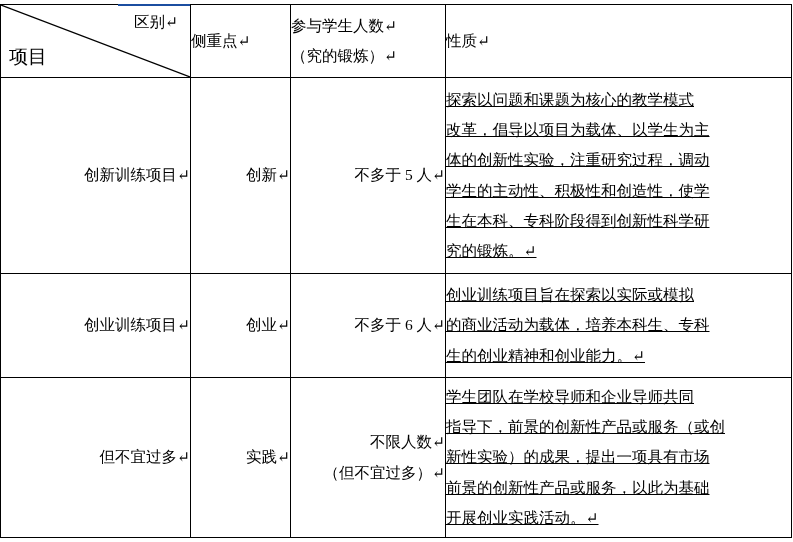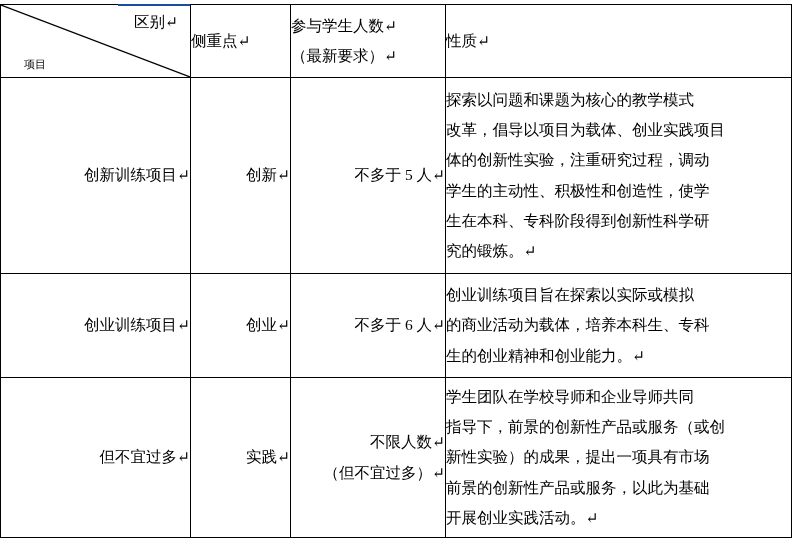--- a/index.html
+++ b/index.html
@@ -60,23 +60,23 @@
     height: 100%;
   }
   .diag-cell .lbl-col {
     position: absolute;
     right: 12px;
     top: 2px;
     font-size: 15.5px;
   }
   .diag-cell .lbl-row {
     position: absolute;
-    left: 23px;
+    left: 8px;
     bottom: 2px;
-    font-size: 11px;
+    font-size: 19px;
   }
   .hdr-center {
     text-align: left;
     font-size: 15.5px;
     height: 72px;
   }
   .hdr-center .l1 { display: block; }
   .hdr-center .l2 { display: block; }
 
   .cell-center {
@@ -84,20 +84,21 @@
     padding: 6px 4px;
   }
   .cell-body {
     text-align: left;
     padding: 10px 8px 10px 10px;
     line-height: 2.0;
   }
   .cell-body p {
     margin: 0;
     text-indent: 0;
+    text-decoration: underline;
   }
   .r1 { height: 196px; }
   .r2 { height: 104px; }
   .r3 { height: 160px; }
   .nowrap { white-space: nowrap; }
 </style>
 </head>
 <body>
 
 <div class="page">
@@ -118,36 +119,36 @@
             <line x1="0" y1="0" x2="190" y2="72" stroke="#000000" stroke-width="1.2"></line>
           </svg>
           <span class="lbl-col">区别↵</span>
           <span class="lbl-row">项目</span>
         </td>
         <td class="hdr-center">
           <span class="l1">侧重点↵</span>
         </td>
         <td class="hdr-center">
           <span class="l1">参与学生人数↵</span>
-          <span class="l2">（最新要求）↵</span>
+          <span class="l2">（究的锻炼）↵</span>
         </td>
         <td class="hdr-center">
           <span class="l1">性质↵</span>
         </td>
       </tr>
 
       <tr class="r1">
         <td class="cell-center">创新训练项目↵</td>
         <td class="cell-center">创新↵</td>
         <td class="cell-center">
           <div class="nowrap">不多于 5 人↵</div>
         </td>
         <td class="cell-body">
           <p>探索以问题和课题为核心的教学模式</p>
-          <p>改革，倡导以项目为载体、创业实践项目</p>
+          <p>改革，倡导以项目为载体、以学生为主</p>
           <p>体的创新性实验，注重研究过程，调动</p>
           <p>学生的主动性、积极性和创造性，使学</p>
           <p>生在本科、专科阶段得到创新性科学研</p>
           <p>究的锻炼。↵</p>
         </td>
       </tr>
 
       <tr class="r2">
         <td class="cell-center">创业训练项目↵</td>
         <td class="cell-center">创业↵</td>

